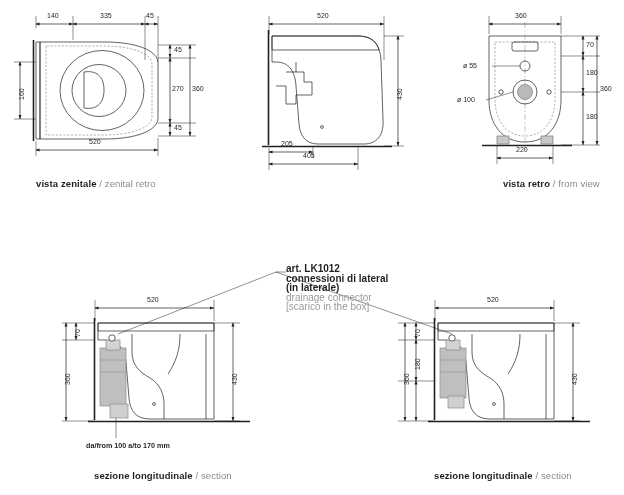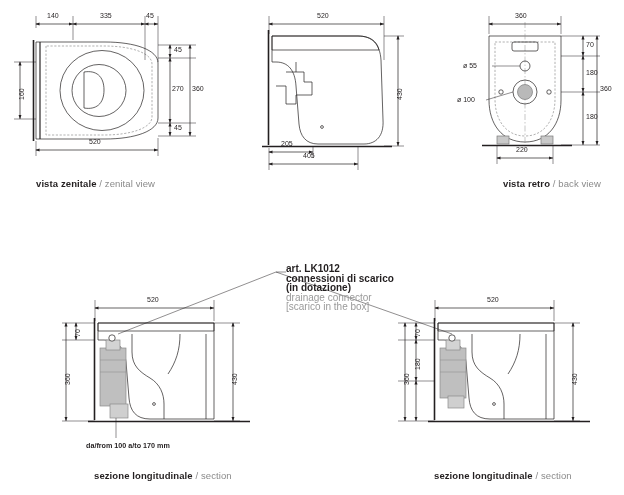--- a/index.html
+++ b/index.html
@@ -308,33 +308,33 @@
 <div class="dimtext" style="left:86px; top:441px; font-size:7.2px; font-weight:bold;">da/from 100 a/to 170 mm</div>
 
 <div class="dimtext" style="left:487px; top:296px;">520</div>
 <div class="dimtext vert" style="left:414px; top:337px; transform:rotate(-90deg);">70</div>
 <div class="dimtext vert" style="left:414px; top:370px; transform:rotate(-90deg);">180</div>
 <div class="dimtext vert" style="left:403px; top:385px; transform:rotate(-90deg);">360</div>
 <div class="dimtext vert" style="left:571px; top:385px; transform:rotate(-90deg);">430</div>
 
 <div class="note" style="left:286px; top:264px;">
   <span class="b">art. LK1012</span>
-  <span class="b">connessioni di scarico</span>
-  <span class="b">(in dotazione)</span>
+  <span class="b">connessioni di lateral</span>
+  <span class="b">(in laterale)</span>
   <span class="g">drainage connector</span>
   <span class="g">[scarico in the box]</span>
 </div>
 
 <div class="cap" style="left:36px; top:178px;">
   <b>vista zenitale</b>
-  <i>/ zenital view</i>
+  <i>/ zenital retro</i>
 </div>
 <div class="cap" style="left:503px; top:178px;">
   <b>vista retro</b>
-  <i>/ back view</i>
+  <i>/ from view</i>
 </div>
 <div class="cap" style="left:94px; top:470px;">
   <b>sezione longitudinale</b>
   <i>/ section</i>
 </div>
 <div class="cap" style="left:434px; top:470px;">
   <b>sezione longitudinale</b>
   <i>/ section</i>
 </div>
 

